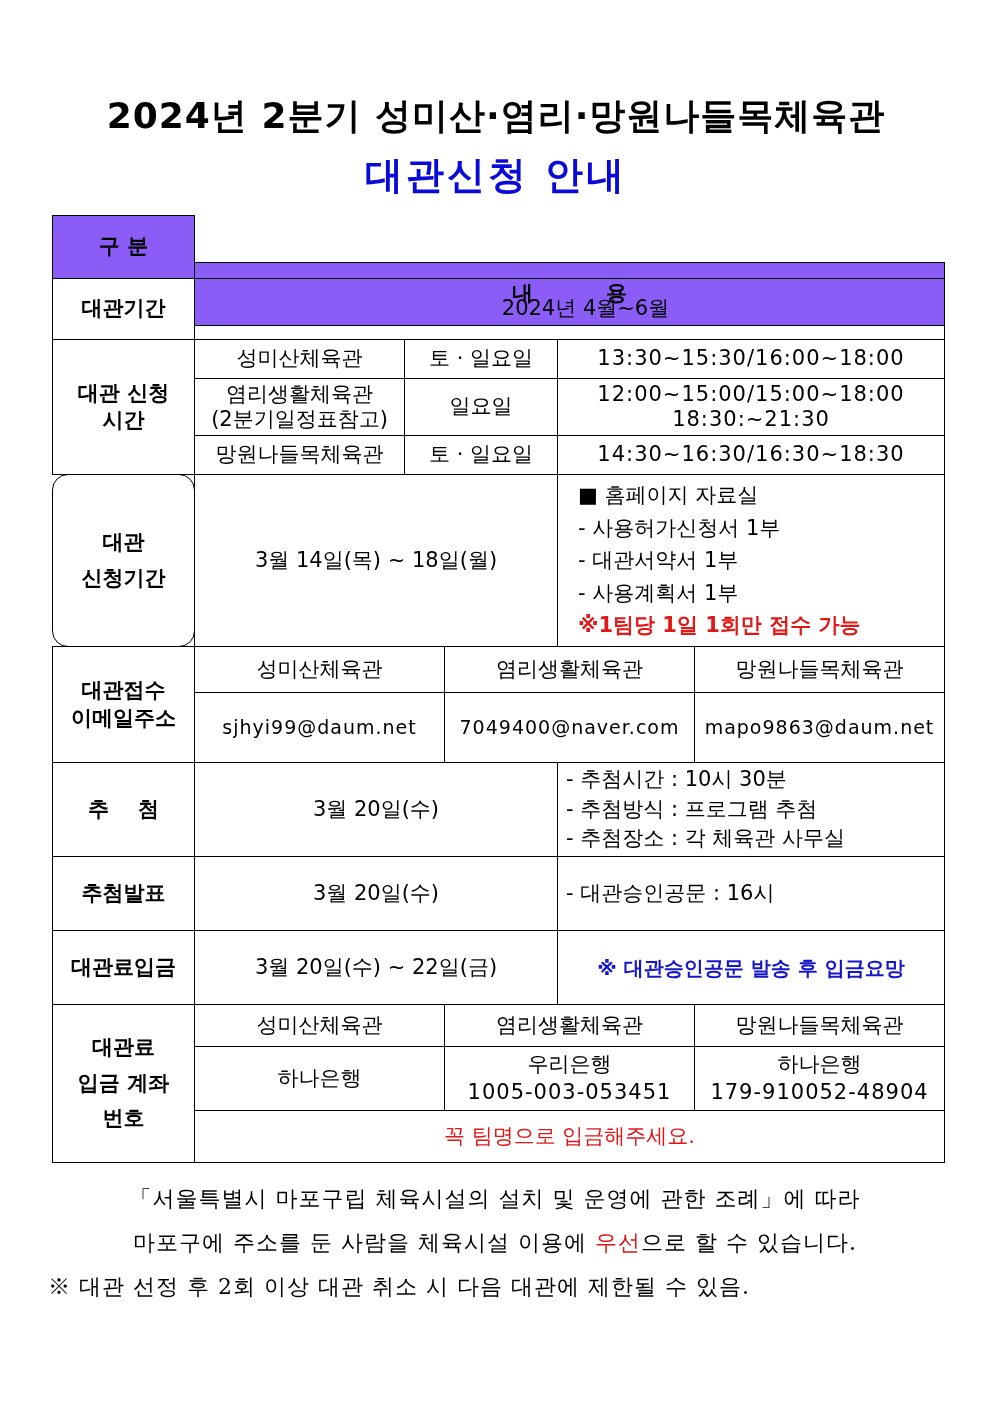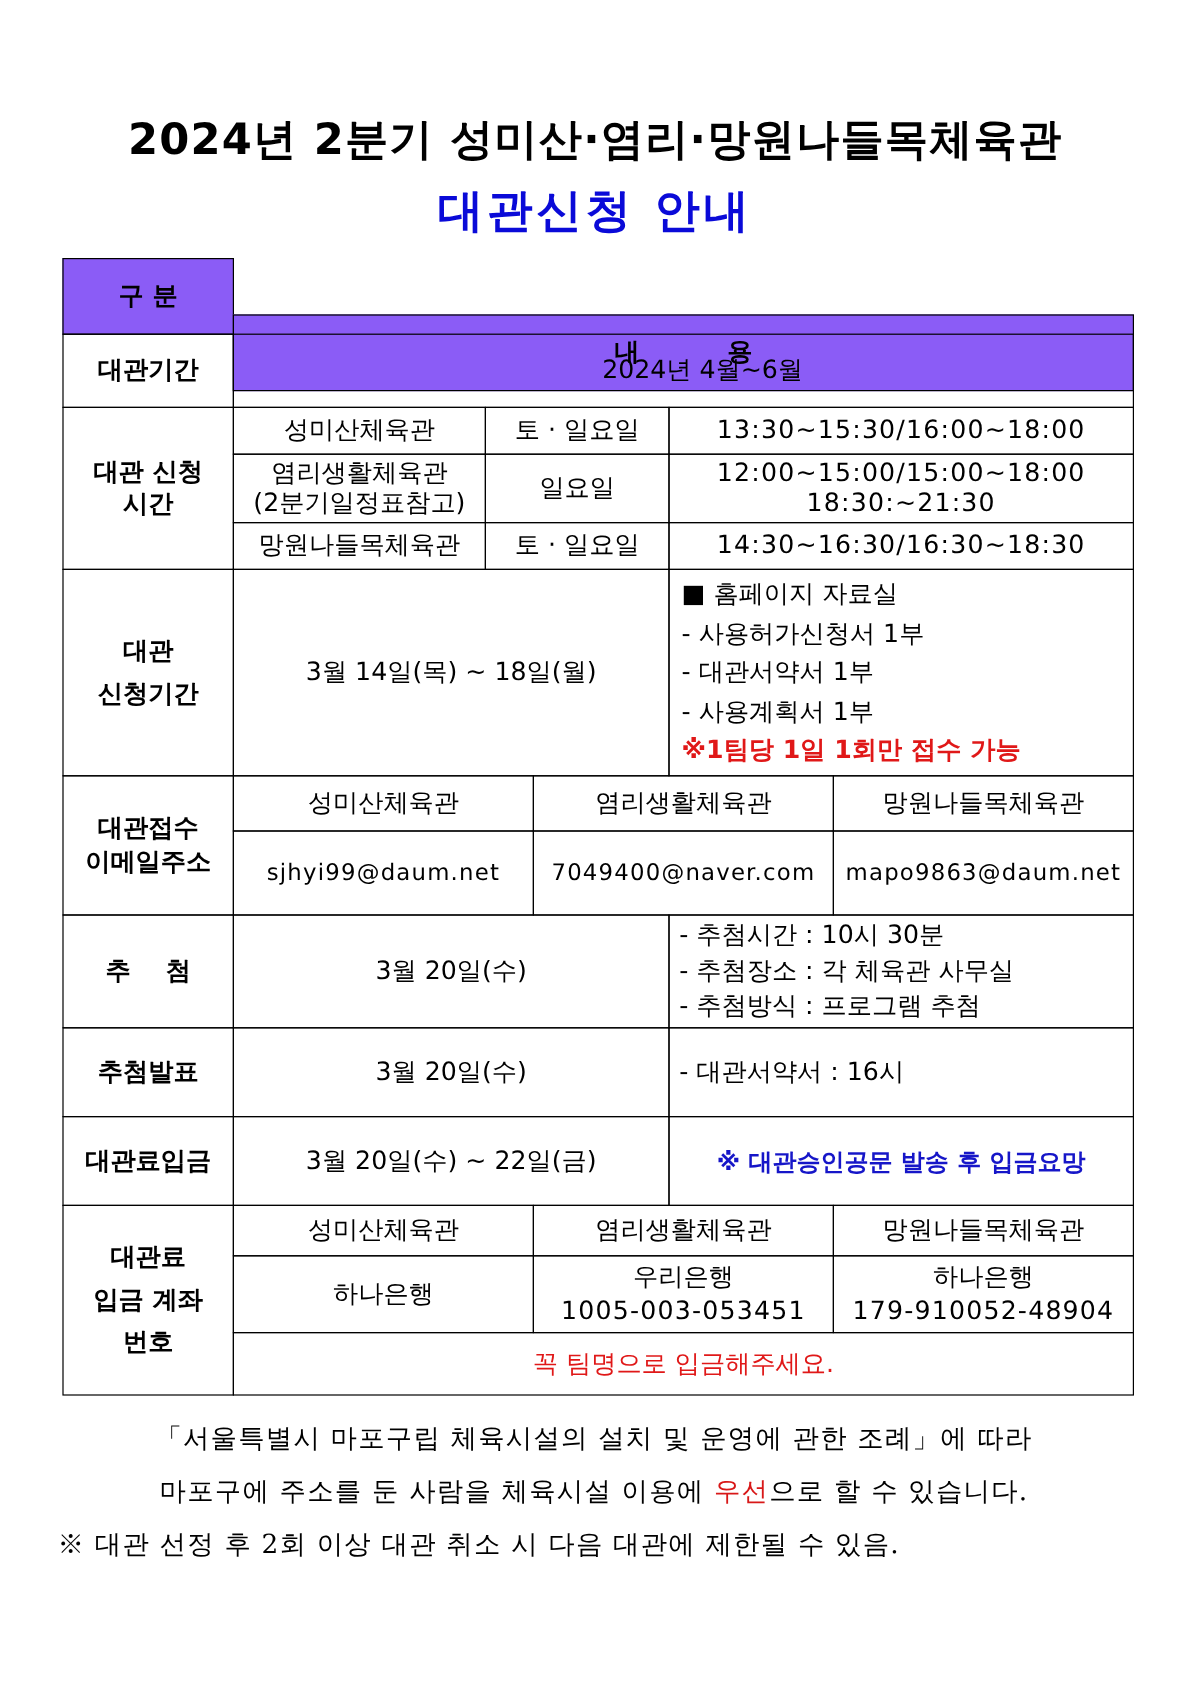--- a/index.html
+++ b/index.html
@@ -7,21 +7,21 @@
          font-family: "DejaVu Sans", "Liberation Sans", sans-serif; color: #000; }
   .title { position: absolute; left: 0; width: 992px; text-align: center; font-weight: bold; }
   .title1 { top: 92px; font-size: 36px; letter-spacing: 1px; }
   .title2 { top: 150px; font-size: 38px; color: #0a0ad8; letter-spacing: 3px; }
   .cell { position: absolute; box-sizing: border-box; border: 1px solid #000;
           display: flex; align-items: center; justify-content: center; text-align: center;
           font-size: 21px; line-height: 1.3; margin-left: -1px; margin-top: -1px; }
   .hdr { background: #8b5cf6; text-align: center; }
   .lbl { font-weight: bold; font-size: 21px; }
   .col { flex-direction: column; }
-  .left { justify-content: flex-start; text-align: left; padding-left: 10px; }
+  .left { justify-content: flex-start; text-align: left; padding-left: 20px; }
   .lines { display: flex; flex-direction: column; align-items: flex-start; }
   .red { color: #e01818; font-weight: bold; }
   .blue { color: #1616c8; font-weight: bold; }
   .sm { font-size: 19px; }
   .foot { position: absolute; left: 40px; width: 910px; font-family: "DejaVu Serif", "Liberation Serif", serif;
           font-size: 22px; }
   .foot .hl { color: #d81818; }
 </style>
 </head>
 <body>
@@ -52,21 +52,21 @@
   <div class="cell" style="left:405px;top:379px;width:154px;height:58px;">일요일</div>
   <div class="cell col" style="left:558px;top:379px;width:388px;height:58px;line-height:1.2;letter-spacing:1px;">
     <span>12:00~15:00/15:00~18:00</span>
     <span>18:30:~21:30</span>
   </div>
 
   <div class="cell" style="left:195px;top:436px;width:211px;height:40px;">망원나들목체육관</div>
   <div class="cell" style="left:405px;top:436px;width:154px;height:40px;">토 · 일요일</div>
   <div class="cell" style="left:558px;top:436px;width:388px;height:40px;letter-spacing:1px;">14:30~16:30/16:30~18:30</div>
 
-  <div class="cell lbl col" style="left:53px;top:475px;width:143px;height:173px;line-height:1.7;">
+  <div class="cell lbl col" style="left:53px;top:475px;width:143px;height:173px;line-height:1.7;border-radius:16px;">
     <span>대관</span>
     <span>신청기간</span>
   </div>
   <div class="cell" style="left:195px;top:475px;width:364px;height:173px;">3월 14일(목) ~ 18일(월)</div>
   <div class="cell left" style="left:558px;top:475px;width:388px;height:173px;">
     <div class="lines" style="line-height:1.55;">
       <span>■ 홈페이지 자료실</span>
       <span>- 사용허가신청서 1부</span>
       <span>- 대관서약서 1부</span>
       <span>- 사용계획서 1부</span>
@@ -83,30 +83,30 @@
   <div class="cell" style="left:695px;top:647px;width:251px;height:47px;">망원나들목체육관</div>
   <div class="cell sm" style="left:195px;top:693px;width:251px;height:71px;letter-spacing:1px;">sjhyi99@daum.net</div>
   <div class="cell sm" style="left:445px;top:693px;width:251px;height:71px;letter-spacing:1px;">7049400@naver.com</div>
   <div class="cell sm" style="left:695px;top:693px;width:251px;height:71px;letter-spacing:1px;">mapo9863@daum.net</div>
 
   <div class="cell lbl" style="left:53px;top:763px;width:143px;height:95px;white-space:pre;">추    첨</div>
   <div class="cell" style="left:195px;top:763px;width:364px;height:95px;">3월 20일(수)</div>
   <div class="cell left" style="left:558px;top:763px;width:388px;height:95px;padding-left:8px;">
     <div class="lines" style="line-height:1.4;">
       <span>- 추첨시간 : 10시 30분</span>
+      <span>- 추첨방식 : 프로그램 추첨</span>
       <span>- 추첨장소 : 각 체육관 사무실</span>
-      <span>- 추첨방식 : 프로그램 추첨</span>
     </div>
   </div>
 
   <div class="cell lbl" style="left:53px;top:857px;width:143px;height:75px;">추첨발표</div>
   <div class="cell" style="left:195px;top:857px;width:364px;height:75px;">3월 20일(수)</div>
   <div class="cell left" style="left:558px;top:857px;width:388px;height:75px;padding-left:8px;">
     <div class="lines" style="line-height:1.45;">
-      <span>- 대관서약서 : 16시</span>
+      <span>- 대관승인공문 : 16시</span>
     </div>
   </div>
 
   <div class="cell lbl" style="left:53px;top:931px;width:143px;height:75px;">대관료입금</div>
   <div class="cell" style="left:195px;top:931px;width:364px;height:75px;">3월 20일(수) ~ 22일(금)</div>
   <div class="cell blue" style="left:558px;top:931px;width:388px;height:75px;font-size:20px;">※ 대관승인공문 발송 후 입금요망</div>
 
   <div class="cell lbl col" style="left:53px;top:1005px;width:143px;height:159px;line-height:1.7;">
     <span>대관료</span>
     <span>입금 계좌</span>

